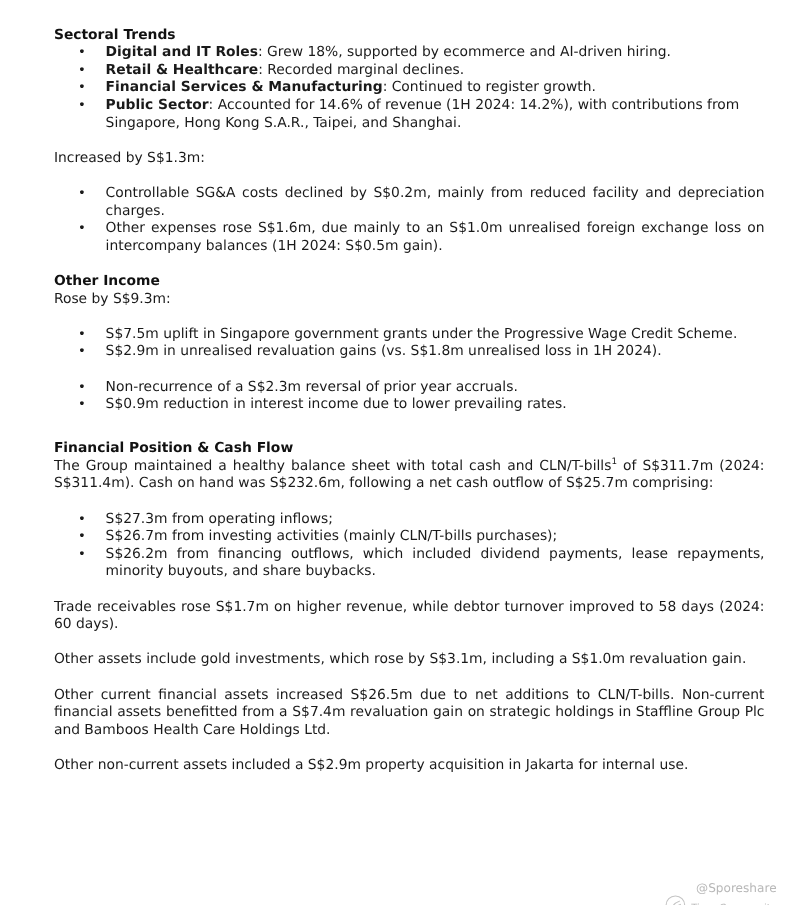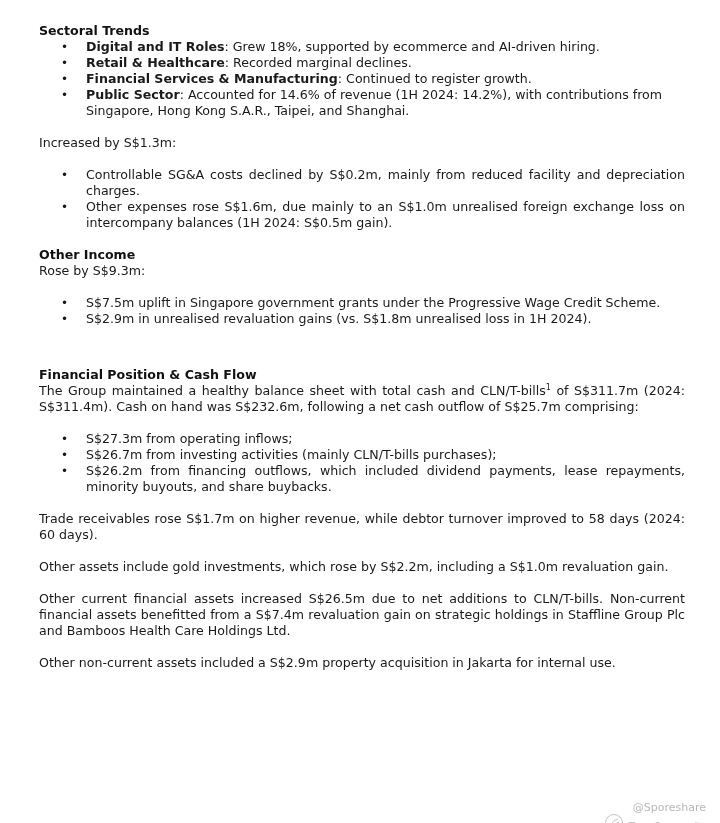--- a/index.html
+++ b/index.html
@@ -3,21 +3,21 @@
   <meta charset="utf-8">
   <style>
     html, body { margin: 0; padding: 0; background: #ffffff; }
     body {
       width: 720px; height: 823px; position: relative; overflow: hidden;
       font-family: "DejaVu Sans", sans-serif;
       color: #1a1a1a;
       font-size: 12.6px;
       line-height: 16px;
     }
-    .page { position: absolute; left: 39px; top: 23px; width: 646px; }
+    .page { position: absolute; left: 49px; top: 23px; width: 646px; }
     h3 {
       margin: 0; font-size: 12.6px; font-weight: bold; line-height: 16px; color: #111;
     }
     p { margin: 0; }
     ul { margin: 0; padding: 0; list-style: none; }
     li {
       position: relative; padding-left: 47px;
     }
     li::before {
       content: "\2022"; position: absolute; left: 22px; top: 0; font-size: 12px;
@@ -65,37 +65,41 @@
 
   <section>
     <h3>Other Income</h3>
     <p>Rose by S$9.3m:</p>
     <div class="gap-s"></div>
     <ul>
       <li>S$7.5m uplift in Singapore government grants under the Progressive Wage Credit Scheme.</li>
       <li>S$2.9m in unrealised revaluation gains (vs. S$1.8m unrealised loss in 1H 2024).</li>
     </ul>
     <div class="gap-s"></div>
+    <ul>
+      <li>Non-recurrence of a S$2.3m reversal of prior year accruals.</li>
+      <li>S$0.9m reduction in interest income due to lower prevailing rates.</li>
+    </ul>
   </section>
 
   <div class="gap-l"></div>
 
   <section>
     <h3>Financial Position &amp; Cash Flow</h3>
     <p class="justify"><span>The Group maintained a healthy balance sheet with total cash and CLN/T-bills</span><sup>1</sup><span> of S$311.7m (2024: S$311.4m). Cash on hand was S$232.6m, following a net cash outflow of S$25.7m comprising:</span></p>
     <div class="gap-s"></div>
     <ul class="justify">
       <li>S$27.3m from operating inflows;</li>
       <li>S$26.7m from investing activities (mainly CLN/T-bills purchases);</li>
       <li>S$26.2m from financing outflows, which included dividend payments, lease repayments, minority buyouts, and share buybacks.</li>
     </ul>
     <div class="gap-s"></div>
     <p class="justify">Trade receivables rose S$1.7m on higher revenue, while debtor turnover improved to 58 days (2024: 60 days).</p>
     <div class="gap-s"></div>
-    <p class="justify">Other assets include gold investments, which rose by S$2.2m, including a S$1.0m revaluation gain.</p>
+    <p class="justify">Other assets include gold investments, which rose by S$3.1m, including a S$1.0m revaluation gain.</p>
     <div class="gap-s"></div>
     <p class="justify">Other current financial assets increased S$26.5m due to net additions to CLN/T-bills. Non-current financial assets benefitted from a S$7.4m revaluation gain on strategic holdings in Staffline Group Plc and Bamboos Health Care Holdings Ltd.</p>
     <div class="gap-s"></div>
     <p>Other non-current assets included a S$2.9m property acquisition in Jakarta for internal use.</p>
   </section>
 </div>
 
 <div class="wm wm-logo">
   <span>
     <svg viewBox="0 0 20 20">

